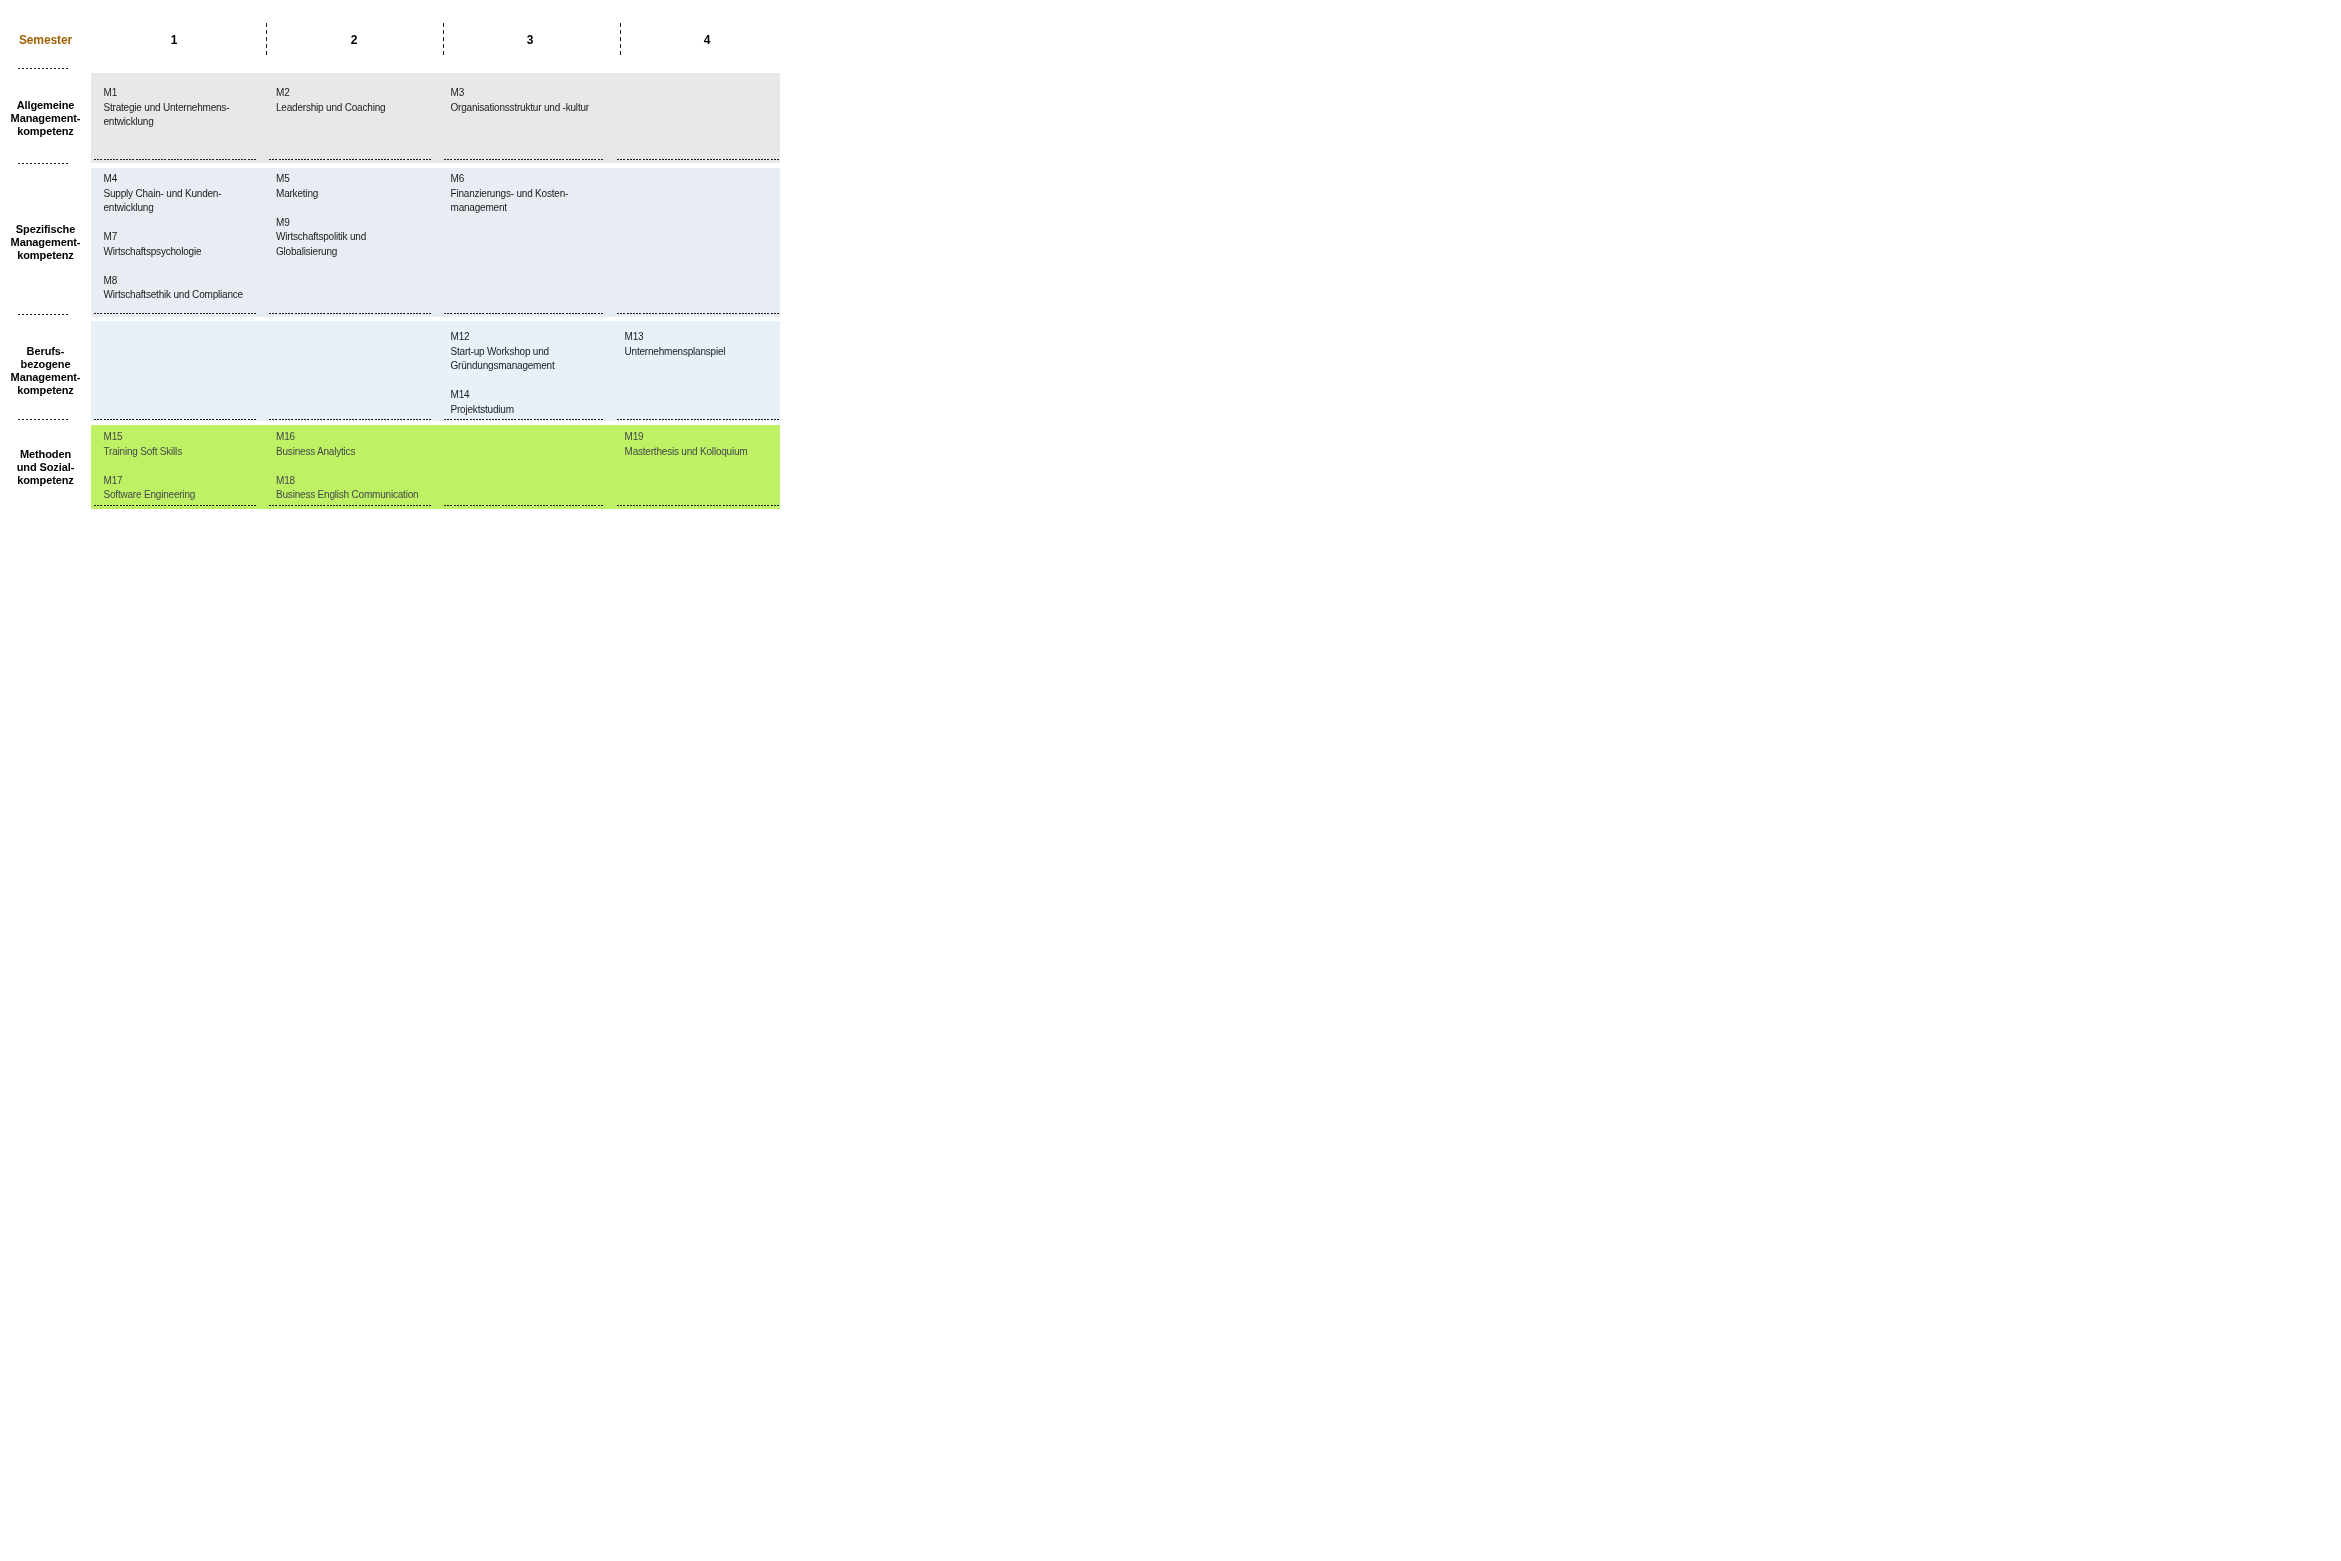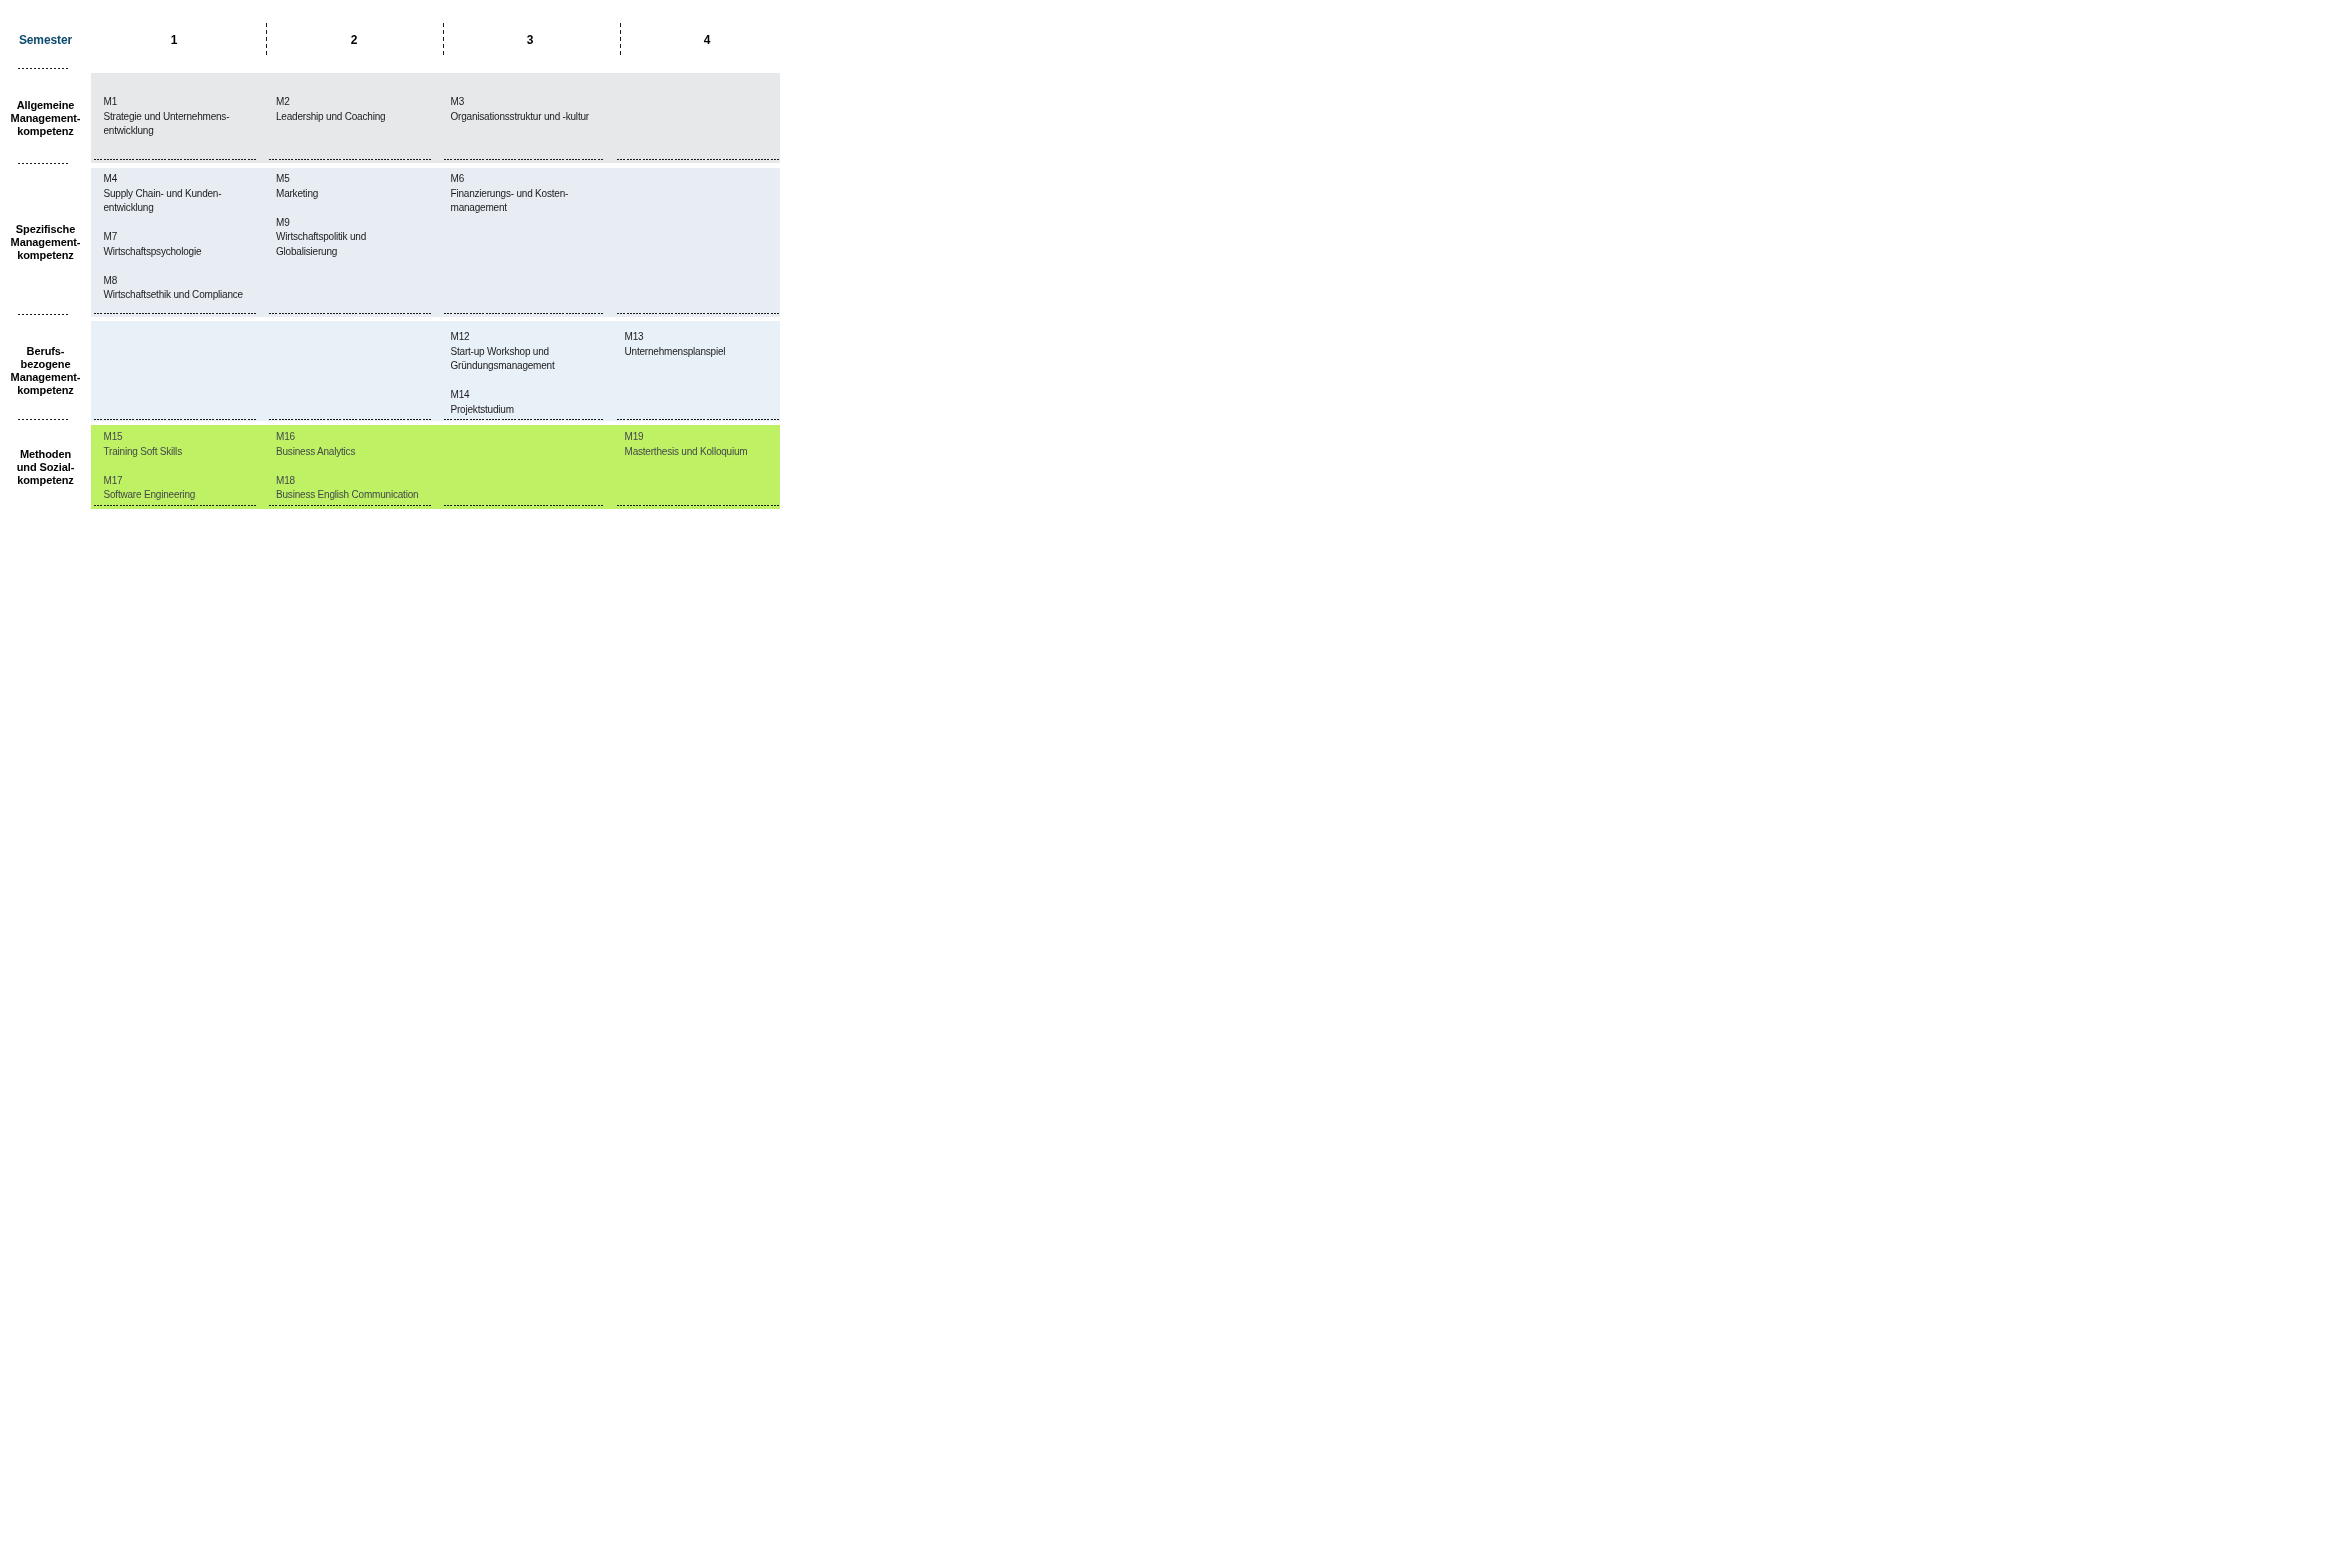--- a/index.html
+++ b/index.html
@@ -7,21 +7,21 @@
     position:relative;
     width:781px;height:521px;
     background:#ffffff;
     font-family:"Liberation Sans", sans-serif;
     overflow:hidden;
     -webkit-font-smoothing:antialiased;
   }
   
   .hdr-label{
     position:absolute;left:0;top:33px;width:91px;
-    text-align:center;font-weight:bold;font-size:12px;color:#0c4a6e;
+    text-align:center;font-weight:bold;font-size:12px;color:#a16207;
     letter-spacing:-0.1px;
   }
   .hdr-num{
     position:absolute;top:33px;width:60px;text-align:center;
     font-weight:bold;font-size:12px;color:#000;letter-spacing:-0.1px;
   }
   .hdr-num.n1{left:144px}.hdr-num.n2{left:324px}.hdr-num.n3{left:500px}.hdr-num.n4{left:677px}
   .vdash{
     position:absolute;top:23px;height:34px;width:1px;
     background:repeating-linear-gradient(180deg,#1a1a1a 0 4px,transparent 4px 7px);
@@ -47,21 +47,21 @@
   .band{position:absolute;left:91px;width:689px;}
   .band.b1{top:73px;height:90px}
   .band.b2{top:168px;height:149px}
   .band.b3{top:321px;height:100px}
   .band.b4{top:425px;height:84px}
   .cell{position:absolute;top:0;bottom:0;box-sizing:border-box;}
   .cell.c1{left:0;width:172px;padding-left:12.5px}
   .cell.c2{left:172px;width:174px;padding-left:13px}
   .cell.c3{left:346px;width:173px;padding-left:13.5px}
   .cell.c4{left:519px;width:170px;padding-left:14.5px}
-  .band.b1 .cell{padding-top:22px}
+  .band.b1 .cell{padding-top:13px}
   .band.b2 .cell{padding-top:4px}
   .band.b3 .cell{padding-top:9px}
   .band.b4 .cell{padding-top:5px}
   .module{margin:0 0 14.5px 0;}
   .module .code,.module .title{
     font-size:10px;line-height:14.5px;letter-spacing:-0.2px;white-space:pre-line;
   }
   
   .hdash{
     position:absolute;height:1px;

